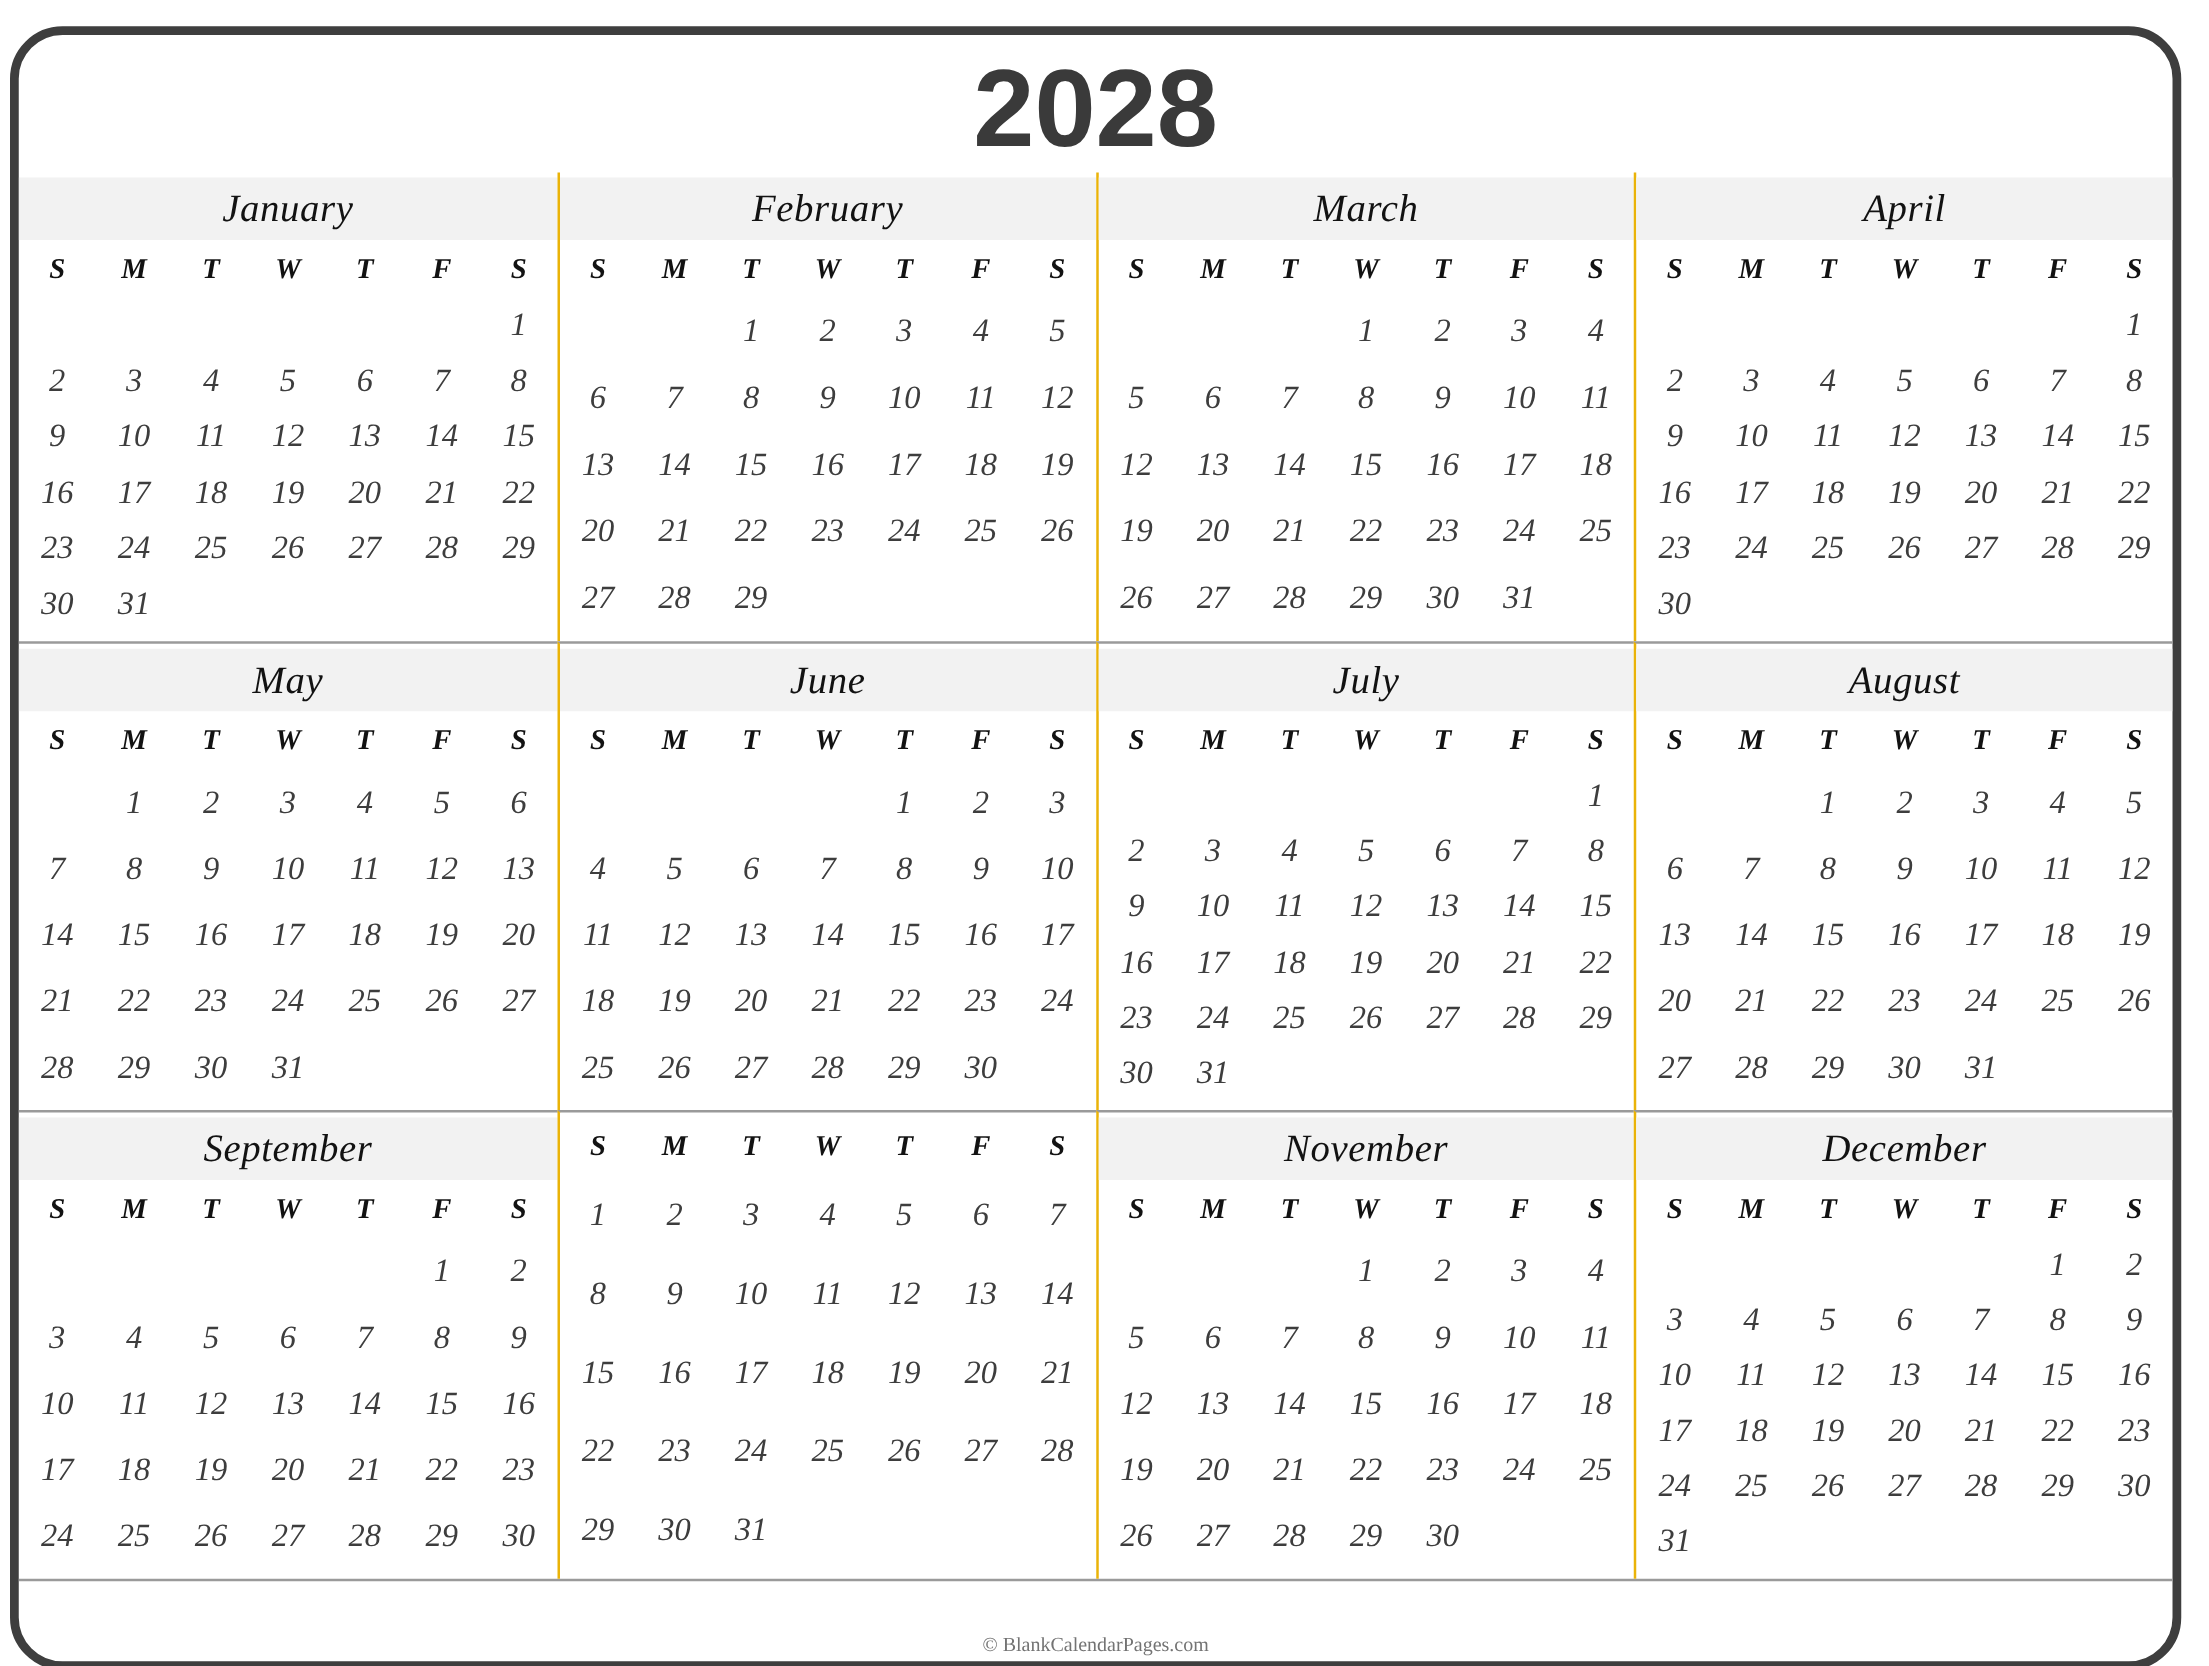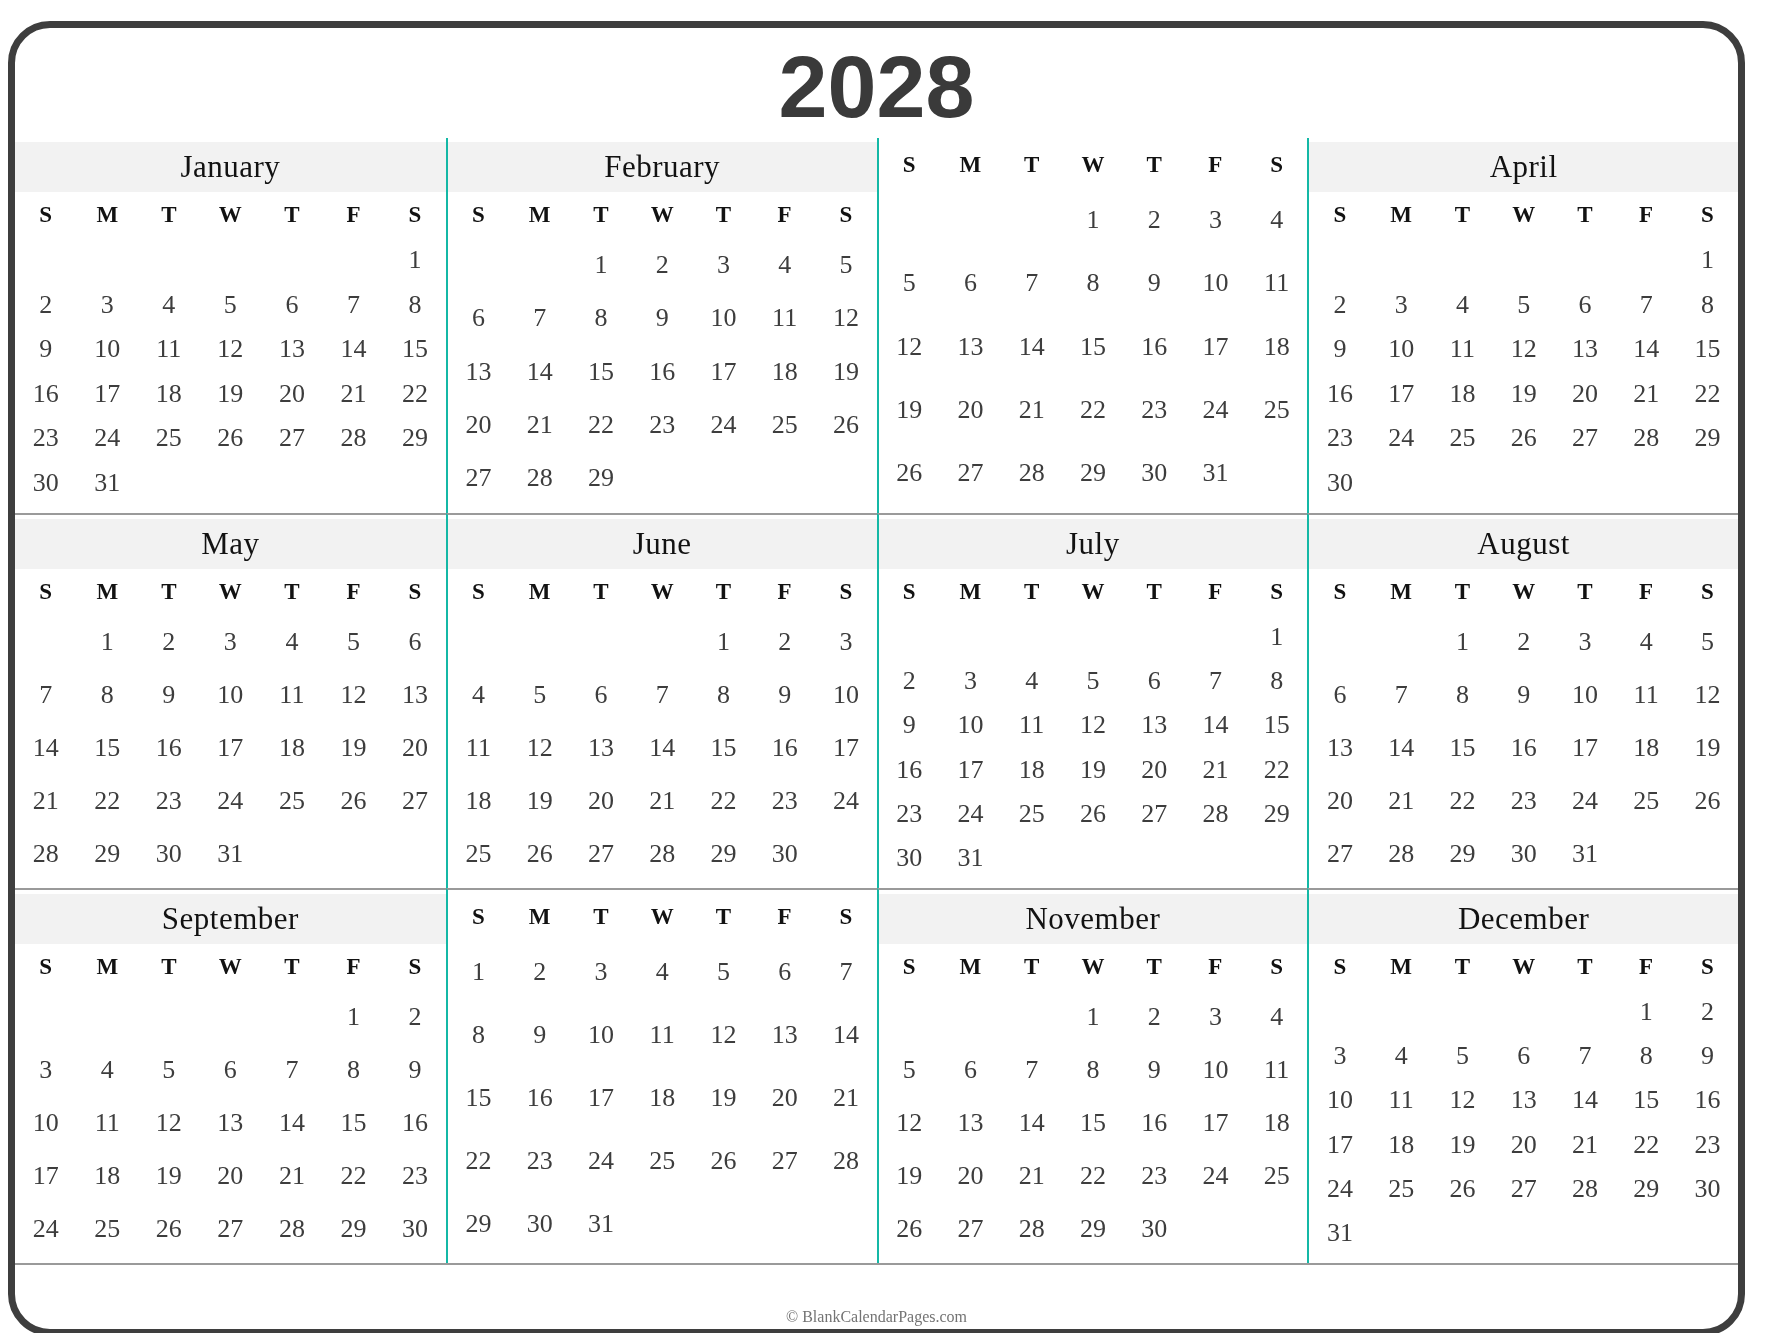--- a/index.html
+++ b/index.html
@@ -39,22 +39,23 @@
     grid-template-rows: repeat(3, 1fr);
     border-bottom: 2px solid #9a9a9a;
     min-height: 0;
   }
   .month {
     display: flex;
     flex-direction: column;
     padding: 4px 0 8px 0;
     min-height: 0;
     min-width: 0;
-  }
-  .month:not(:nth-child(4n+1)) { border-left: 2px solid #14b8a6; justify-content: space-between; }
+    font-style: italic;
+  }
+  .month:not(:nth-child(4n+1)) { border-left: 2px solid #eab308; justify-content: space-between; }
   .month:nth-child(n+5)        { border-top: 2px solid #9a9a9a; }
   .month-header {
     flex: 0 0 50px;
     background: #f2f2f2;
     display: flex;
     align-items: center;
     justify-content: center;
     font-size: 31px;
     letter-spacing: 0.5px;
     color: #121212;
@@ -225,20 +226,21 @@
             <span class="day">28</span>
             <span class="day">29</span>
             <span class="day"></span>
             <span class="day"></span>
             <span class="day"></span>
             <span class="day"></span>
           </div>
         </div>
       </div>
       <div class="month">
+        <div class="month-header">March</div>
         <div class="dow-row">
           <span class="dow">S</span>
           <span class="dow">M</span>
           <span class="dow">T</span>
           <span class="dow">W</span>
           <span class="dow">T</span>
           <span class="dow">F</span>
           <span class="dow">S</span>
         </div>
         <div class="weeks">

